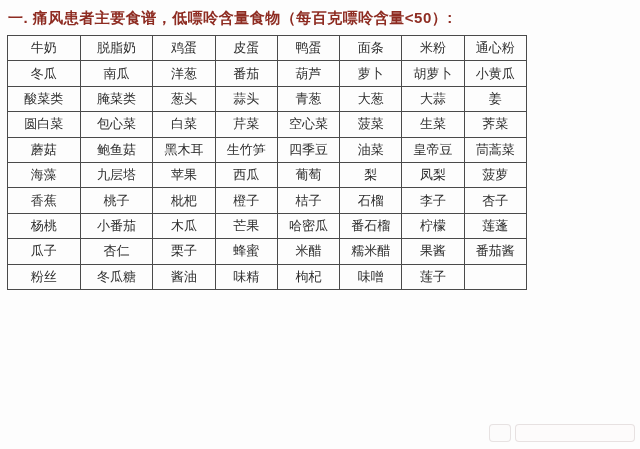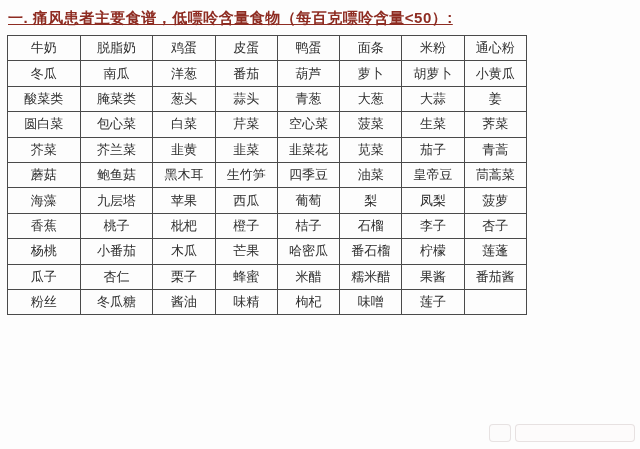--- a/index.html
+++ b/index.html
@@ -17,21 +17,20 @@
     position:relative;
     overflow:hidden;
   }
   .page-title{
     color:var(--title-color);
     font-size:15px;
     font-weight:600;
     letter-spacing:0.5px;
     padding:9px 8px 0 8px;
     white-space:nowrap;
-    text-decoration:underline;
   }
   table.food-table{
     width:520px;
     margin:7px 6px 0 7px;
     border-collapse:collapse;
     table-layout:fixed;
   }
   table.food-table td{
     border:1.6px solid var(--border-color);
     height:25.4px;
@@ -117,30 +116,20 @@
         <td>圆白菜</td>
         <td>包心菜</td>
         <td>白菜</td>
         <td>芹菜</td>
         <td>空心菜</td>
         <td>菠菜</td>
         <td>生菜</td>
         <td>荠菜</td>
       </tr>
       <tr>
-        <td>芥菜</td>
-        <td>芥兰菜</td>
-        <td>韭黄</td>
-        <td>韭菜</td>
-        <td>韭菜花</td>
-        <td>苋菜</td>
-        <td>茄子</td>
-        <td>青蒿</td>
-      </tr>
-      <tr>
         <td>蘑菇</td>
         <td>鲍鱼菇</td>
         <td>黑木耳</td>
         <td>生竹笋</td>
         <td>四季豆</td>
         <td>油菜</td>
         <td>皇帝豆</td>
         <td>茼蒿菜</td>
       </tr>
       <tr>

